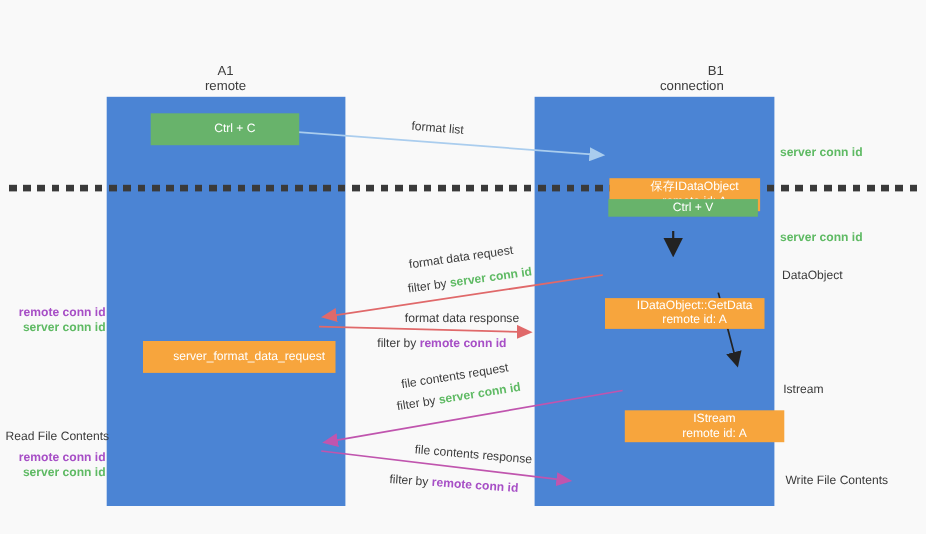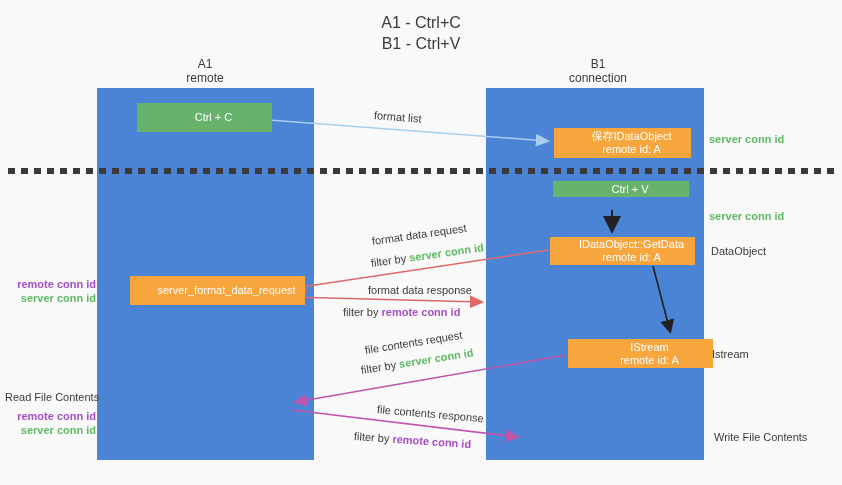--- a/index.html
+++ b/index.html
@@ -24,50 +24,46 @@
     position:absolute;left:8px;top:168px;width:828px;height:6px;z-index:5;
     background:repeating-linear-gradient(90deg,#3a3a3a 0 7px,transparent 7px 13px);
   }
   .arrows{position:absolute;left:0;top:0;z-index:6;}
   .node{
     position:absolute;z-index:7;display:flex;flex-direction:column;
     align-items:center;justify-content:center;
     color:#fff;font-size:11px;line-height:13px;text-align:center;padding-left:18px;
   }
   .node.green{background:#68b36b;}
-  .node.orange{background:#f7a53d;}
+  .node.orange{background:#f7a53d;margin-top:34px;}
   .flabel{
     position:absolute;z-index:8;font-size:11px;line-height:13px;color:#3b3b3b;
     white-space:nowrap;transform-origin:left center;
   }
   .flabel .g{color:#5fba64;font-weight:bold;}
   .flabel .p{color:#a74fc6;font-weight:bold;}
   .side-label{
     position:absolute;z-index:8;font-size:11px;line-height:13.5px;white-space:nowrap;
   }
   .side-label.right-align{text-align:right;}
   .g-text{color:#5fba64;font-weight:bold;}
   .p-text{color:#a74fc6;font-weight:bold;}
   .plain{color:#3b3b3b;font-weight:normal;}
 </style>
 </head>
 <body>
 
 <div class="canvas">
 
-  <div class="title">
-    <div>A1 - Ctrl+C</div>
-    <div>B1 - Ctrl+V</div>
-  </div>
 
   <div class="lane-header" style="left:145px;top:57px;">
     <div>A1</div>
     <div>remote</div>
   </div>
-  <div class="lane-header" style="left:538px;top:57px;">
+  <div class="lane-header" style="left:538px;top:57px;text-align:right;">
     <div>B1</div>
     <div>connection</div>
   </div>
 
   <div class="lane" style="left:97px;top:88px;width:217px;height:372px;"></div>
   <div class="lane" style="left:486px;top:88px;width:218px;height:372px;"></div>
 
   <div class="dotted-line"></div>
 
   <svg class="arrows" width="842" height="485">

